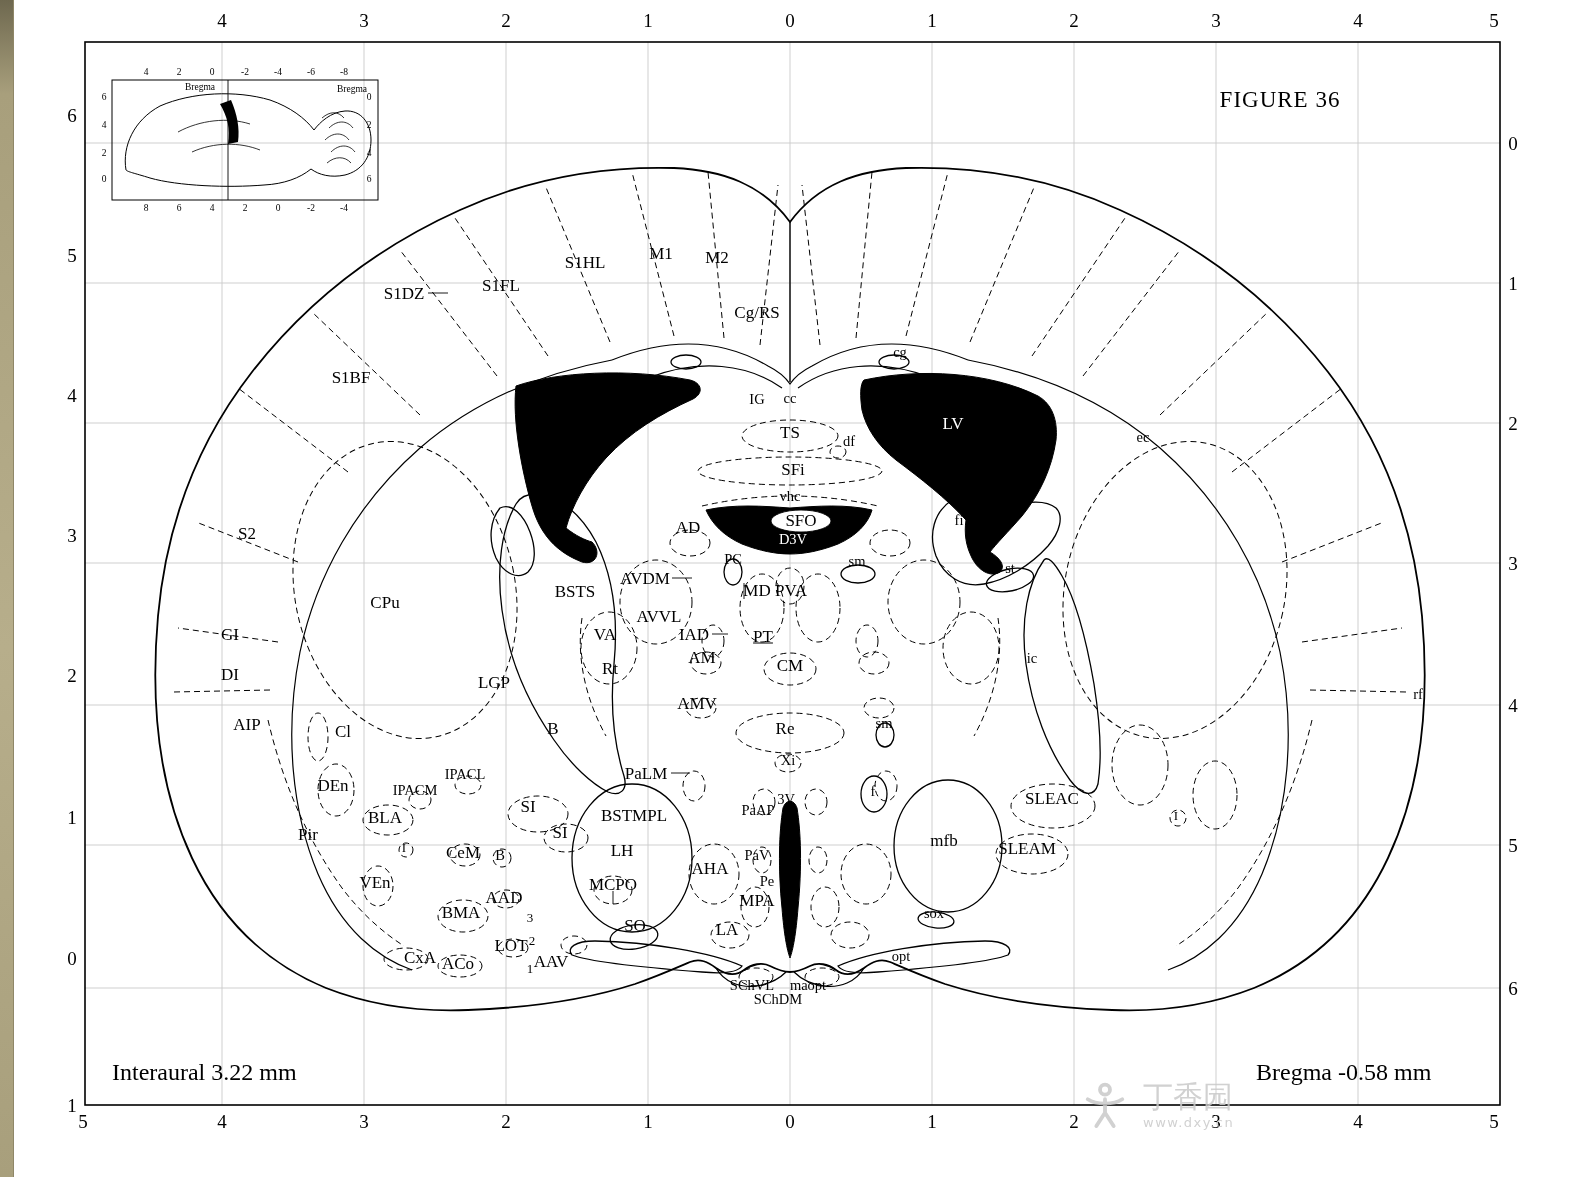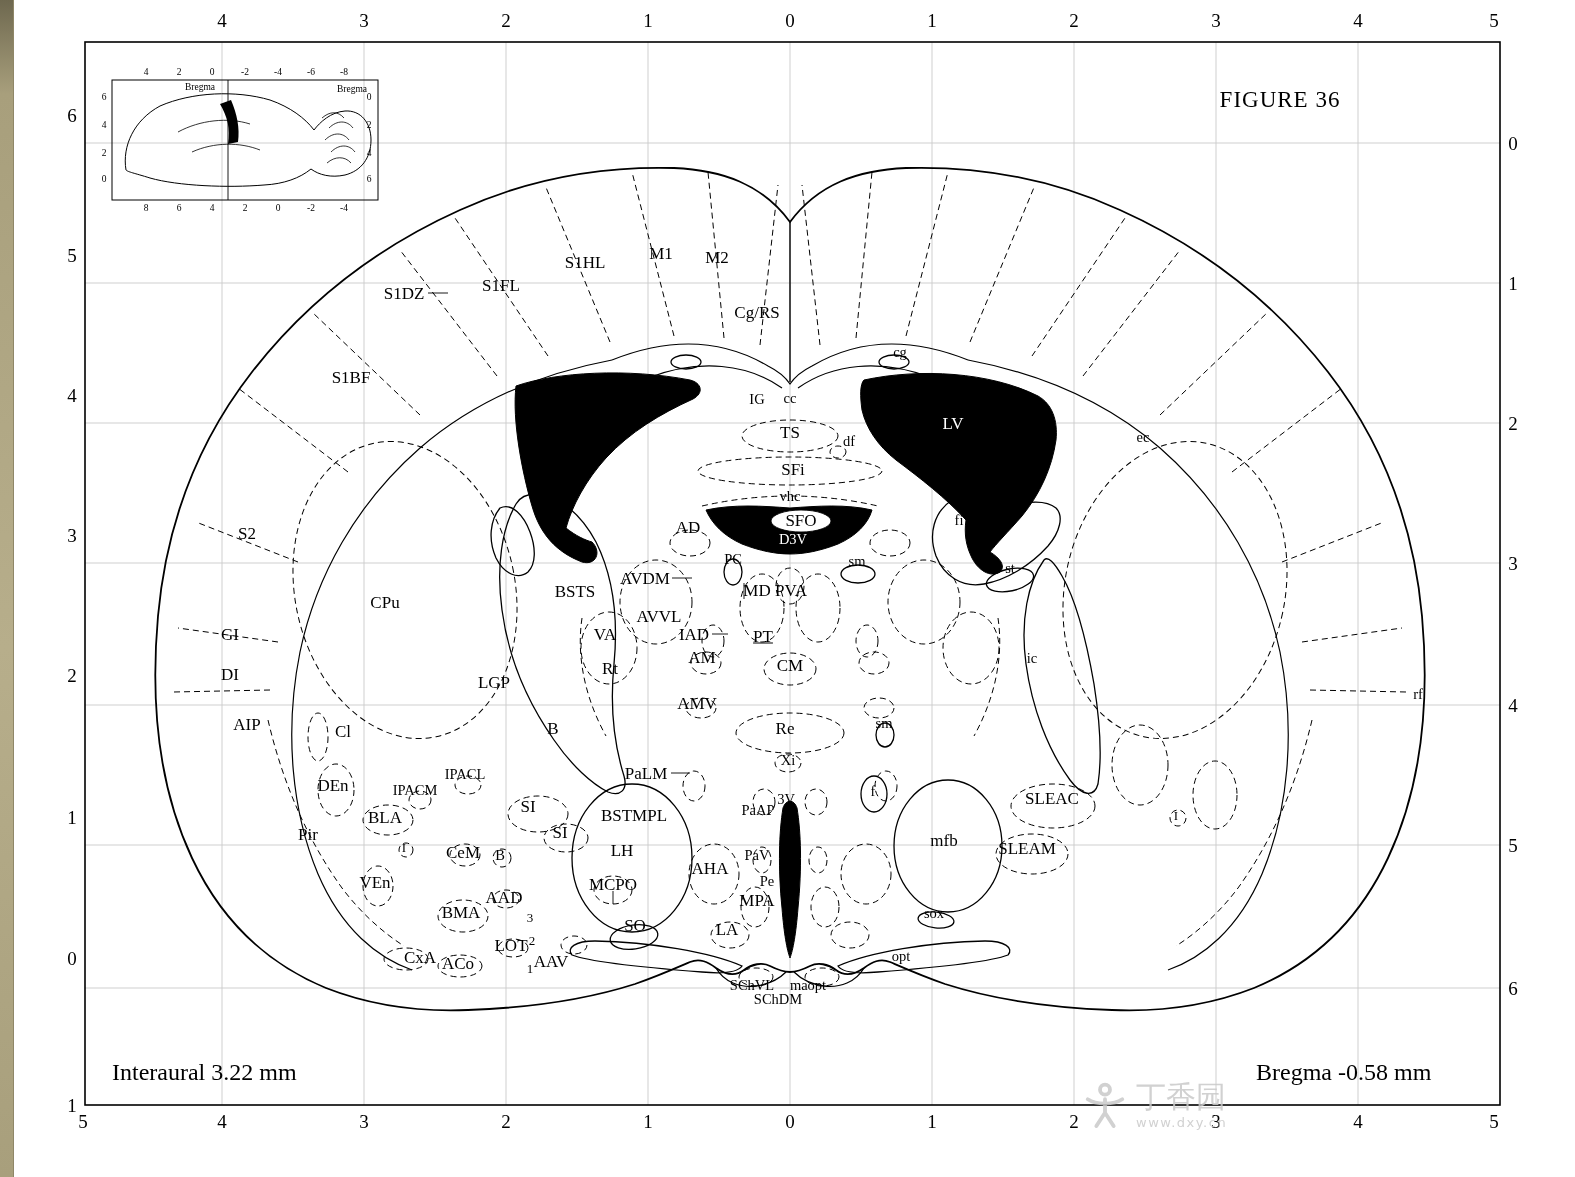--- a/index.html
+++ b/index.html
@@ -14,21 +14,21 @@
   .rlabel.sm{font-size:14.5px;}
   .rlabel.xs{font-size:13px;}
   .rlabel.white{color:#ffffff;}
   .axis-num{position:absolute;transform:translate(-50%,-50%);font-size:19px;line-height:1;}
   .inset-num{position:absolute;transform:translate(-50%,-50%);font-size:9.5px;line-height:1;}
   .fig-title{position:absolute;left:1280px;top:100px;transform:translate(-50%,-50%);
              font-size:23px;letter-spacing:1px;z-index:3;}
   .caption{position:absolute;font-size:24px;z-index:3;}
   #interaural{left:112px;top:1059px;}
   #bregma{left:1256px;top:1059px;}
-  .watermark{position:absolute;left:1082px;top:1080px;display:flex;align-items:flex-end;gap:8px;
+  .watermark{position:absolute;left:1082px;top:1080px;display:flex;align-items:flex-end;gap:15px;
              opacity:.85;z-index:5;}
   .wm-text{display:flex;flex-direction:column;}
   .wm-cn{font-size:30px;color:#c9c9c9;font-family:"DejaVu Sans","Liberation Sans",sans-serif;line-height:1.1;}
   .wm-url{font-size:13px;color:#c9c9c9;letter-spacing:1.5px;margin-top:2px;
           font-family:"DejaVu Sans","Liberation Sans",sans-serif;}
 </style>
 </head>
 <body>
 
 <div class="page">

